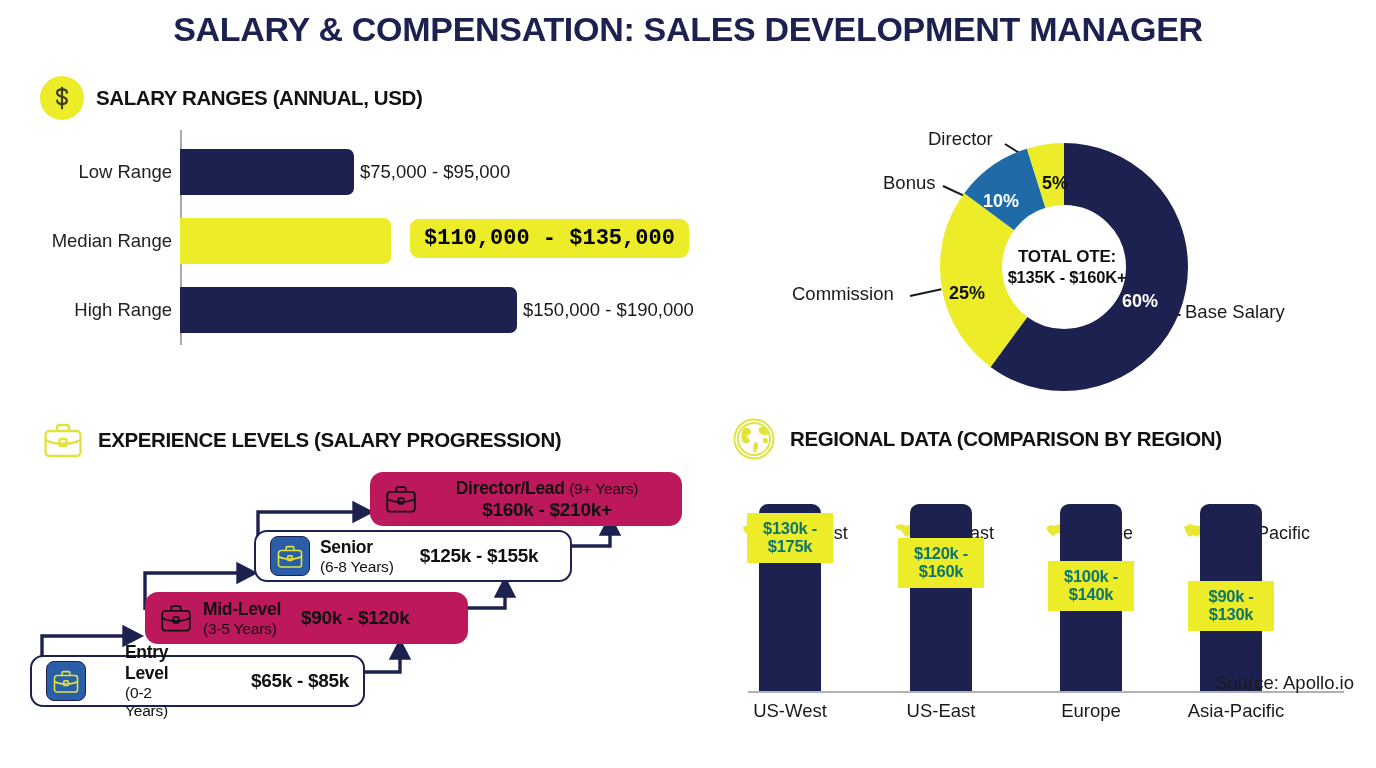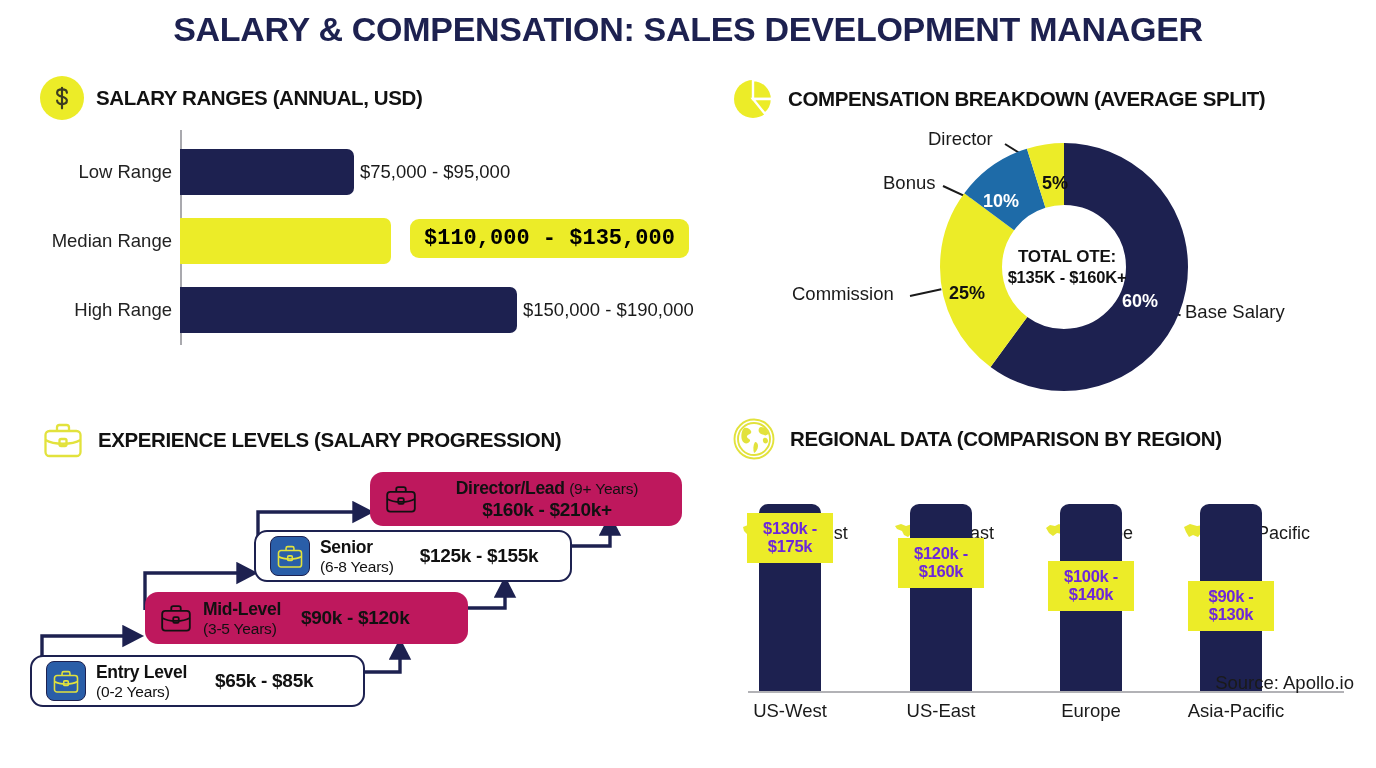--- a/index.html
+++ b/index.html
@@ -96,21 +96,21 @@
   .reg-head-lbl { font-size: 18px; color: #1a1a1a; white-space: nowrap; }
   .vbar {
     position: absolute; width: 62px;
     background: #1d2150; border-radius: 9px 9px 0 0;
     overflow: hidden;
   }
   .vband {
     position: absolute; left: -12px; width: 86px;
     background: #ecec28;
     display: flex; flex-direction: column; align-items: center; justify-content: center;
-    font-size: 16.5px; font-weight: bold; color: #6d28d9; line-height: 1.08;
+    font-size: 16.5px; font-weight: bold; color: #0f766e; line-height: 1.08;
     letter-spacing: -0.3px; text-align: center;
   }
   .vaxis-lbl {
     position: absolute; top: 240px; font-size: 18.5px; color: #1a1a1a;
     text-align: center; white-space: nowrap;
   }
 
   
   #source {
     position: absolute; right: 22px; bottom: 9px;
@@ -149,30 +149,20 @@
       <div class="hval hl" style="left:410px; top:2px;font-family:Liberation Mono, monospace;">$110,000 - $135,000</div>
     </div>
 
     <div class="hrow" style="top:156px;">
       <div class="hrow-label">High Range</div>
       <div class="hbar navy" style="width:337px;"></div>
       <div class="hval plain" style="left:523px;">$150,000 - $190,000</div>
     </div>
   </div>
 
-  <div class="sec-head" style="left:730px; top:76px;">
-    <span style="width:46px;height:46px;display:flex;align-items:center;justify-content:center;flex:0 0 auto;">
-      <svg width="44" height="44" viewBox="0 0 44 44">
-        <circle cx="22" cy="22" r="19" fill="#ecec28"></circle>
-        <path d="M22 22 L22 3 A19 19 0 0 1 41 22 Z" fill="#ecec28" stroke="#ffffff" stroke-width="2.4"></path>
-        <path d="M22 22 L41 22 A19 19 0 0 1 34 36.8 Z" fill="#ecec28" stroke="#ffffff" stroke-width="2.4"></path>
-      </svg>
-    </span>
-    <span class="sec-title">COMPENSATION BREAKDOWN (AVERAGE SPLIT)</span>
-  </div>
 
   <div id="q2">
 
     <div class="cbl" style="left:198px; top:3px;">Director</div>
     <div class="leader" style="left:275px; top:18px; width:26px; height:2px; transform:rotate(32deg); transform-origin:left center;"></div>
 
     <div class="cbl" style="left:153px; top:47px;">Bonus</div>
     <div class="leader" style="left:213px; top:60px; width:30px; height:2px; transform:rotate(25deg); transform-origin:left center;"></div>
 
     <div class="cbl" style="left:62px; top:158px;">Commission</div>
@@ -283,21 +273,21 @@
           <rect x="17.5" y="18" width="7" height="7" rx="1.6"></rect>
         </svg>
       </span>
       <span class="lvl-txt">
         <div class="lvl-name">Mid-Level</div>
         <div class="lvl-yrs">(3-5 Years)</div>
       </span>
       <span class="lvl-sal" style="margin-left:20px;">$90k - $120k</span>
     </div>
 
-    <div class="lvl white" style="left:30px; top:195px; width:335px; height:52px;">
+    <div class="lvl white" style="left:30px; top:195px; width:335px; height:52px;gap:29px;">
       <span class="lvl-icon tile">
         <svg width="28" height="25" viewBox="0 0 42 38" fill="none" stroke="#e2e23c" stroke-width="2.4" stroke-linejoin="round">
           <rect x="3.5" y="10" width="35" height="25" rx="4"></rect>
           <path d="M15 10 V6.5 a2.5 2.5 0 0 1 2.5-2.5h7A2.5 2.5 0 0 1 27 6.5V10"></path>
           <path d="M3.5 19 C12 24 30 24 38.5 19"></path>
           <rect x="17.5" y="18" width="7" height="7" rx="1.6"></rect>
         </svg>
       </span>
       <span class="lvl-txt">
         <div class="lvl-name">Entry Level</div>

